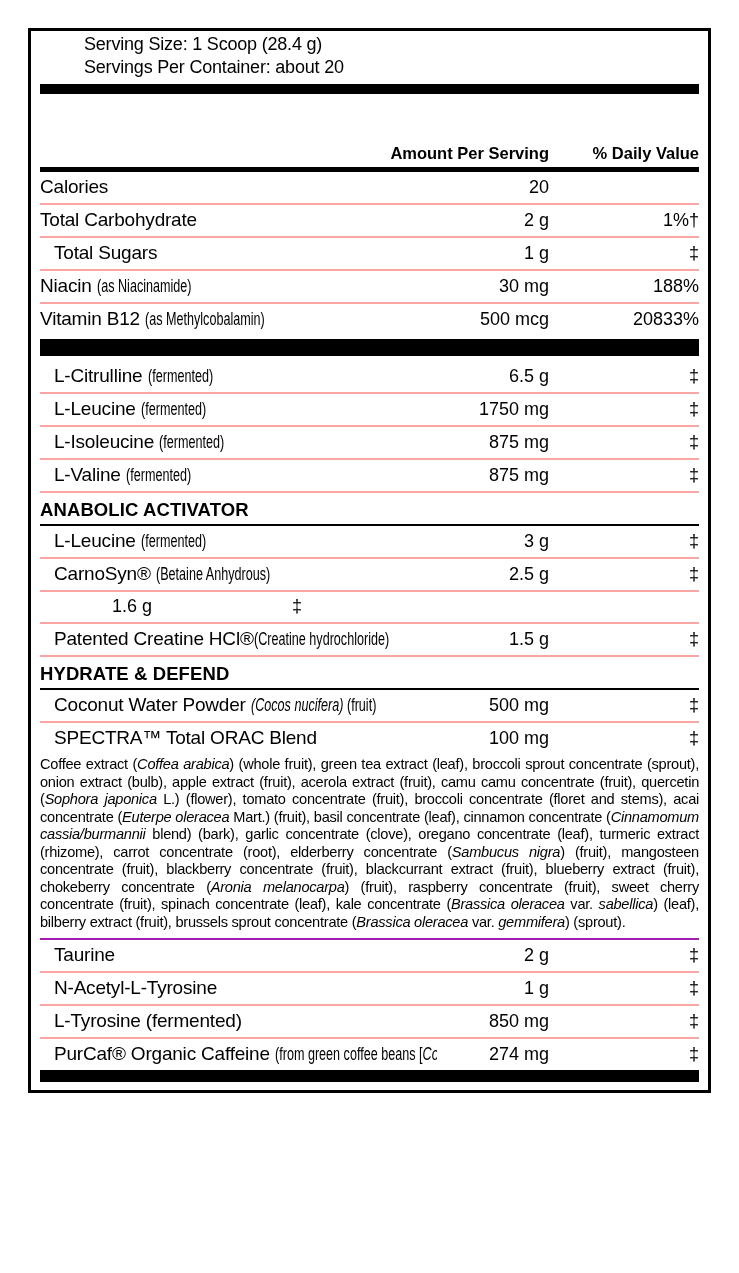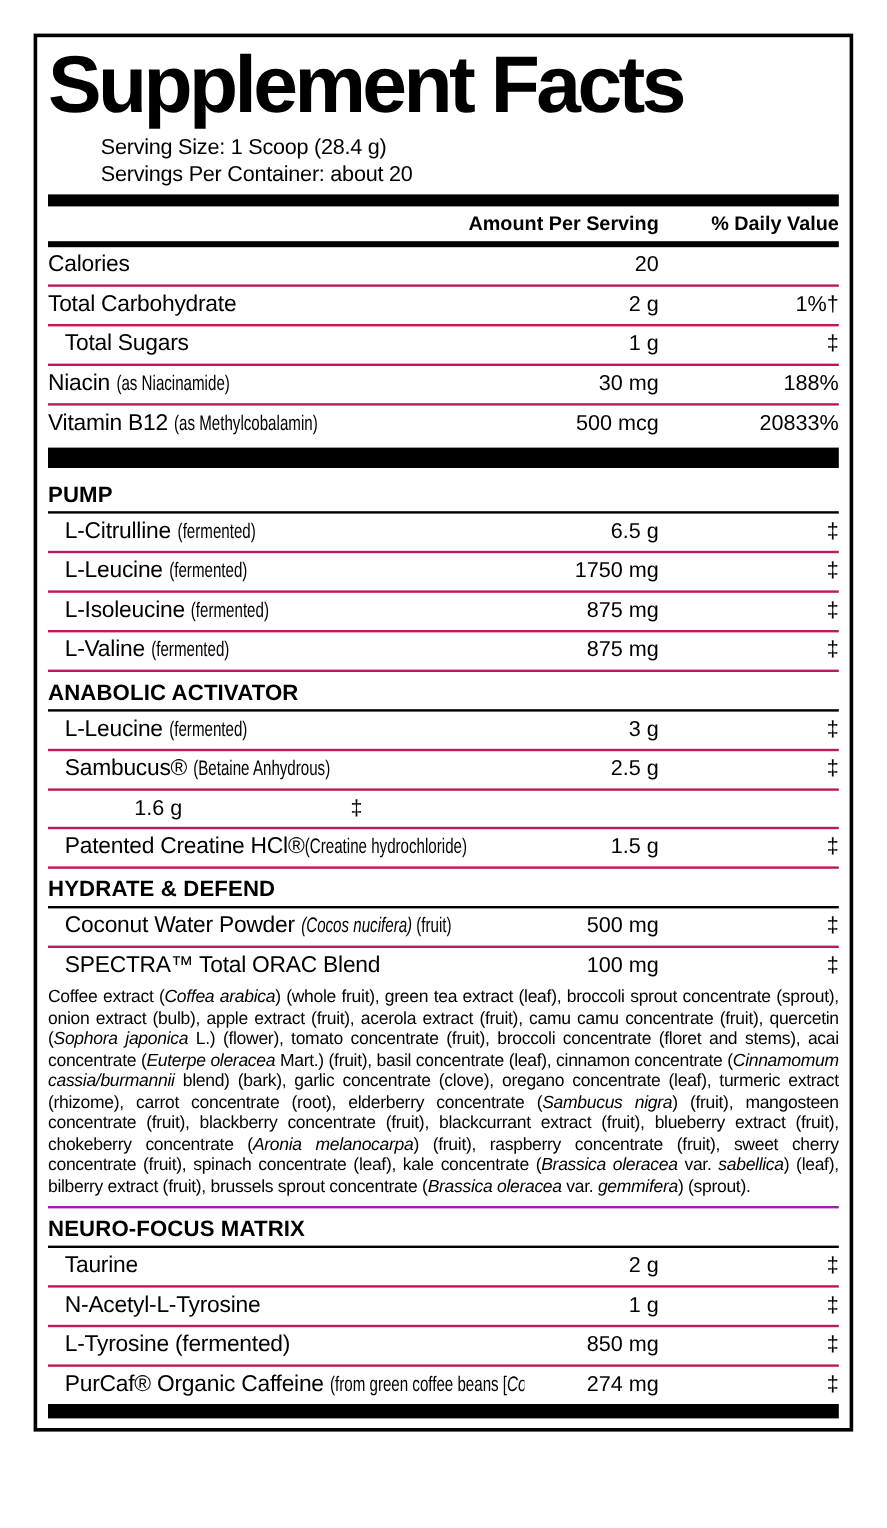--- a/index.html
+++ b/index.html
@@ -8,43 +8,42 @@
   .label-box { margin:28px 28px 0 28px; border:3px solid #000; padding:2px 9px 8px 9px; background:#fff; }
   .title { font-size:67px; font-weight:bold; letter-spacing:-3px; line-height:1.02;
            white-space:nowrap; margin:4px 0 6px 0; }
   .serving-line { font-size:18px; line-height:1.25; letter-spacing:-0.2px;margin-left:44px; }
   .bar { background:#000; }
   .bar-thick { height:10px; margin-top:6px; }
   .bar-med { height:5px; }
   .bar-xl { height:17px; margin-top:4px; }
   .bar-lg { height:12px; }
   .colhead { display:flex; font-weight:bold; font-size:16.5px; padding:6px 0 4px 0; align-items:baseline; }
-  .ch-amt { flex:1; text-align:right; }
+  .ch-amt { flex:1; text-align:right;margin-top:44px; }
   .ch-dv { width:150px; text-align:right; flex-shrink:0; }
-  .row { display:flex; align-items:baseline; border-bottom:2px solid #be185d; padding:4px 0 5px 0; }
+  .row { display:flex; align-items:baseline; border-bottom:2px solid #fca5a5; padding:4px 0 5px 0; }
   .row.noline { border-bottom:none; }
   .row.ind .lbl { padding-left:14px; }
   .lbl { flex:1; min-width:0; overflow:hidden; white-space:nowrap; font-size:19px; letter-spacing:-0.2px; }
   .subwrap { display:inline-block; transform:scaleX(0.72); transform-origin:0 70%;
              font-size:17.5px; letter-spacing:0; }
   .sub-it { font-style:italic; }
   .amt { width:112px; text-align:right; font-size:18px; flex-shrink:0; }
   .dv { width:150px; text-align:right; font-size:18px; flex-shrink:0; }
   .sec-header { font-weight:bold; font-size:18.5px; letter-spacing:0.1px;
                 border-bottom:2px solid #000; padding:6px 0 3px 0; }
   .sections { margin-top:5px; }
   .blend-note { font-size:14.6px; line-height:1.2; letter-spacing:-0.25px; text-align:justify;
                 border-bottom:2px solid #a21caf; padding:2px 0 7px 0; }
   .bn-i { font-style:italic; }
 </style>
 </head>
 <body>
 
 <div class="label-box">
-  <div class="title">Supplement Facts</div>
   <div class="serving-line">Serving Size: 1 Scoop (28.4 g)</div>
   <div class="serving-line">Servings Per Container: about 20</div>
 
   <div class="bar bar-thick"></div>
 
   <div class="colhead">
     <span class="ch-amt">Amount Per Serving</span>
     <span class="ch-dv">% Daily Value</span>
   </div>
 
@@ -74,21 +73,20 @@
       <div class="row noline">
         <span class="lbl"><span>Vitamin B12 </span><span class="subwrap"><span>(as Methylcobalamin)</span></span></span>
         <span class="amt">500 mcg</span>
         <span class="dv">20833%</span>
       </div>
     </div>
 
   <div class="bar bar-xl"></div>
 
   <div class="sections">
-      <div class="sec-header">PUMP</div>
       <div class="row ind">
         <span class="lbl"><span>L-Citrulline </span><span class="subwrap"><span>(fermented)</span></span></span>
         <span class="amt">6.5 g</span>
         <span class="dv">‡</span>
       </div>
       <div class="row ind">
         <span class="lbl"><span>L-Leucine </span><span class="subwrap"><span>(fermented)</span></span></span>
         <span class="amt">1750 mg</span>
         <span class="dv">‡</span>
       </div>
@@ -102,21 +100,21 @@
         <span class="amt">875 mg</span>
         <span class="dv">‡</span>
       </div>
       <div class="sec-header">ANABOLIC ACTIVATOR</div>
       <div class="row ind">
         <span class="lbl"><span>L-Leucine </span><span class="subwrap"><span>(fermented)</span></span></span>
         <span class="amt">3 g</span>
         <span class="dv">‡</span>
       </div>
       <div class="row ind">
-        <span class="lbl"><span>Sambucus® </span><span class="subwrap"><span>(Betaine Anhydrous)</span></span></span>
+        <span class="lbl"><span>CarnoSyn® </span><span class="subwrap"><span>(Betaine Anhydrous)</span></span></span>
         <span class="amt">2.5 g</span>
         <span class="dv">‡</span>
       </div>
       <div class="row ind">
         <span class="amt">1.6 g</span>
         <span class="dv">‡</span>
       </div>
       <div class="row ind">
         <span class="lbl"><span>Patented Creatine HCl®</span><span class="subwrap"><span>(Creatine hydrochloride)</span></span></span>
         <span class="amt">1.5 g</span>
@@ -127,21 +125,20 @@
         <span class="lbl"><span>Coconut Water Powder </span><span class="subwrap"><span class="sub-it">(Cocos nucifera)</span><span> (fruit)</span></span></span>
         <span class="amt">500 mg</span>
         <span class="dv">‡</span>
       </div>
       <div class="row ind noline">
         <span class="lbl"><span>SPECTRA™ Total ORAC Blend</span></span>
         <span class="amt">100 mg</span>
         <span class="dv">‡</span>
       </div>
       <div class="blend-note"><span>Coffee extract (</span><span class="bn-i">Coffea arabica</span><span>) (whole fruit), green tea extract (leaf), broccoli sprout concentrate (sprout), onion extract (bulb), apple extract (fruit), acerola extract (fruit), camu camu concentrate (fruit), quercetin (</span><span class="bn-i">Sophora japonica</span><span> L.) (flower), tomato concentrate (fruit), broccoli concentrate (floret and stems), acai concentrate (</span><span class="bn-i">Euterpe oleracea</span><span> Mart.) (fruit), basil concentrate (leaf), cinnamon concentrate (</span><span class="bn-i">Cinnamomum cassia/burmannii</span><span> blend) (bark), garlic concentrate (clove), oregano concentrate (leaf), turmeric extract (rhizome), carrot concentrate (root), elderberry concentrate (</span><span class="bn-i">Sambucus nigra</span><span>) (fruit), mangosteen concentrate (fruit), blackberry concentrate (fruit), blackcurrant extract (fruit), blueberry extract (fruit), chokeberry concentrate (</span><span class="bn-i">Aronia melanocarpa</span><span>) (fruit), raspberry concentrate (fruit), sweet cherry concentrate (fruit), spinach concentrate (leaf), kale concentrate (</span><span class="bn-i">Brassica oleracea</span><span> var. </span><span class="bn-i">sabellica</span><span>) (leaf), bilberry extract (fruit), brussels sprout concentrate (</span><span class="bn-i">Brassica oleracea</span><span> var. </span><span class="bn-i">gemmifera</span><span>) (sprout).</span></div>
-      <div class="sec-header">NEURO-FOCUS MATRIX</div>
       <div class="row ind">
         <span class="lbl"><span>Taurine</span></span>
         <span class="amt">2 g</span>
         <span class="dv">‡</span>
       </div>
       <div class="row ind">
         <span class="lbl"><span>N-Acetyl-L-Tyrosine</span></span>
         <span class="amt">1 g</span>
         <span class="dv">‡</span>
       </div>

